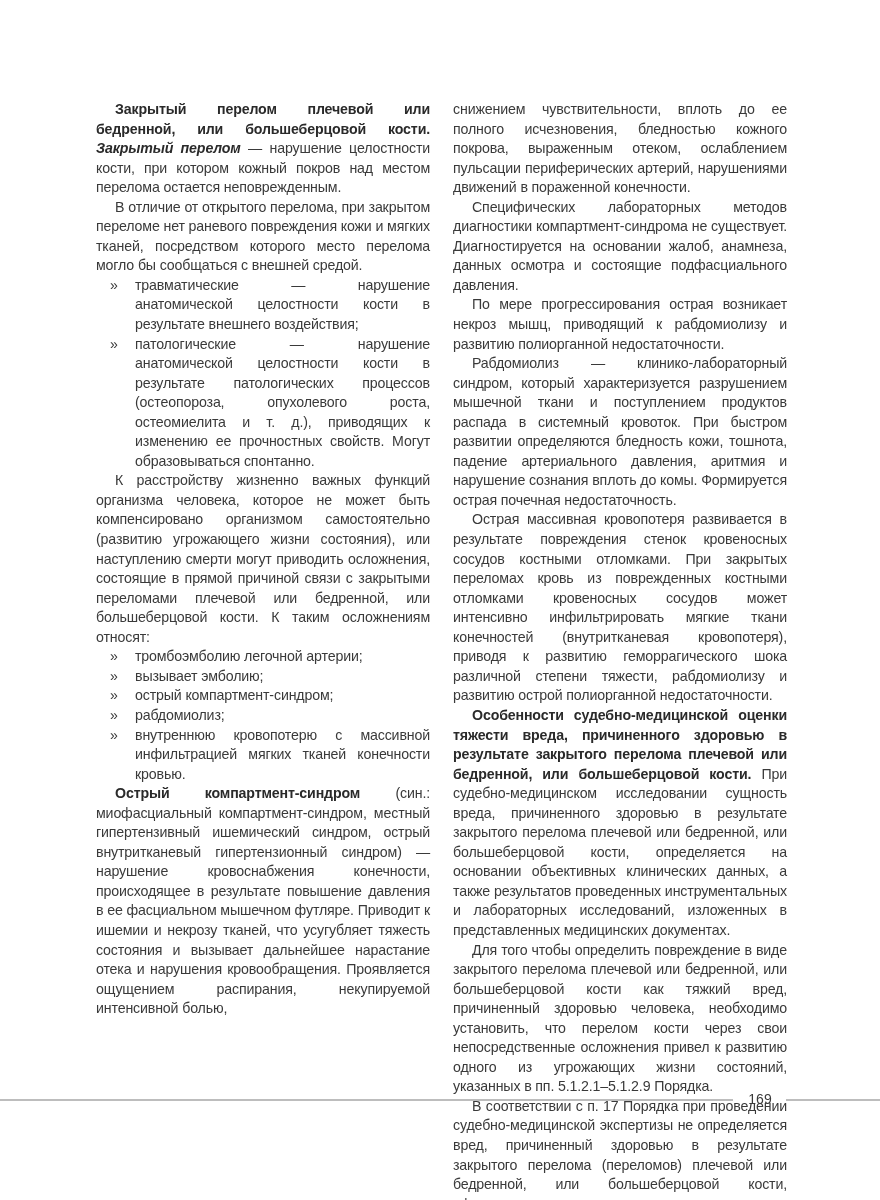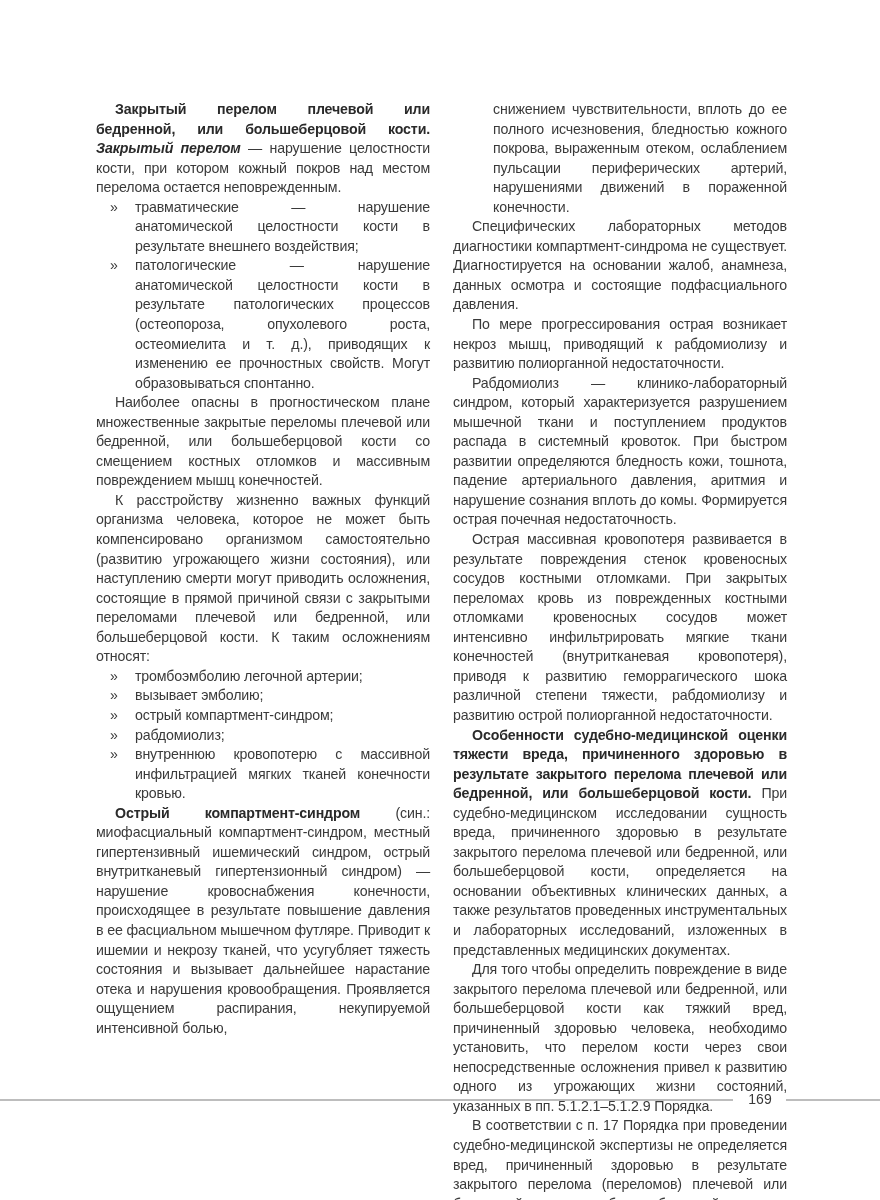--- a/index.html
+++ b/index.html
@@ -8,21 +8,21 @@
   .col {
     position: absolute; top: 100px; width: 334px;
     font-family: "Liberation Sans", "DejaVu Sans", sans-serif;
     font-size: 14.2px; line-height: 19.55px; color: #3a3a3a;
     text-align: justify; hyphens: manual;
     letter-spacing: -0.15px;
   }
   .col.left { left: 96px; }
   .col.right { left: 453px; }
   .col p { margin: 0; text-indent: 19px; }
-  .col p.noindent { text-indent: 0; margin-left: 40px; }
+  .col p.noindent { text-indent: 0; }
   .col b { color: #2a2a2a; }
   .col i { font-style: italic; }
   ul.bul { list-style: none; margin: 0; padding: 0 0 0 39px; }
   ul.bul li { position: relative; text-align: justify; }
   ul.bul li .mark {
     position: absolute; left: -25px; top: 0; color: #3a3a3a;
   }
   .footer-line-left {
     position: absolute; left: 0; top: 1099px; width: 733px; height: 1.5px; background: #bdbdbd;
   }
@@ -37,25 +37,25 @@
 </head>
 <body>
 
 <div class="page">
 
   <div class="col left">
     <p>
       <b>Закрытый перелом плечевой или бедренной, или большеберцовой кости.</b>
       <b><i>Закрытый перелом</i></b><span> — нарушение целостности кости, при котором кожный покров над местом перелома остается неповрежденным.</span>
     </p>
+    <p>В отличие от открытого перелома, при закрытом переломе нет раневого повреждения кожи и мягких тканей, посредством которого место перелома могло бы сообщаться с внешней средой.</p>
     <ul class="bul">
       <li><span class="mark">»</span><span>травматические — нарушение анатомической целостности кости в результате внешнего воздействия;</span></li>
       <li><span class="mark">»</span><span>патологические — нарушение анатомической целостности кости в результате патологических процессов (остеопороза, опухолевого роста, остеомиелита и т. д.), приводящих к изменению ее прочностных свойств. Могут образовываться спонтанно.</span></li>
     </ul>
-    <p>Наиболее опасны в прогностическом плане множественные закрытые переломы плечевой или бедренной, или большеберцовой кости со смещением костных отломков и массивным повреждением мышц конечностей.</p>
     <p>К расстройству жизненно важных функций организма человека, которое не может быть компенсировано организмом самостоятельно (развитию угрожающего жизни состояния), или наступлению смерти могут приводить осложнения, состоящие в прямой причиной связи с закрытыми переломами плечевой или бедренной, или большеберцовой кости. К таким осложнениям относят:</p>
     <ul class="bul">
       <li><span class="mark">»</span><span>тромбоэмболию легочной артерии;</span></li>
       <li><span class="mark">»</span><span>вызывает эмболию;</span></li>
       <li><span class="mark">»</span><span>острый компартмент-синдром;</span></li>
       <li><span class="mark">»</span><span>рабдомиолиз;</span></li>
       <li><span class="mark">»</span><span>внутреннюю кровопотерю с массивной инфильтрацией мягких тканей конечности кровью.</span></li>
     </ul>
     <p>
       <b>Острый компартмент-синдром</b><span> (син.: миофасциальный компартмент-синдром, местный гипертензивный ишемический синдром, острый внутритканевый гипертензионный синдром) — нарушение кровоснабжения конечности, происходящее в результате повышение давления в ее фасциальном мышечном футляре. Приводит к ишемии и некрозу тканей, что усугубляет тяжесть состояния и вызывает дальнейшее нарастание отека и нарушения кровообращения. Проявляется ощущением распирания, некупируемой интенсивной болью,</span>

